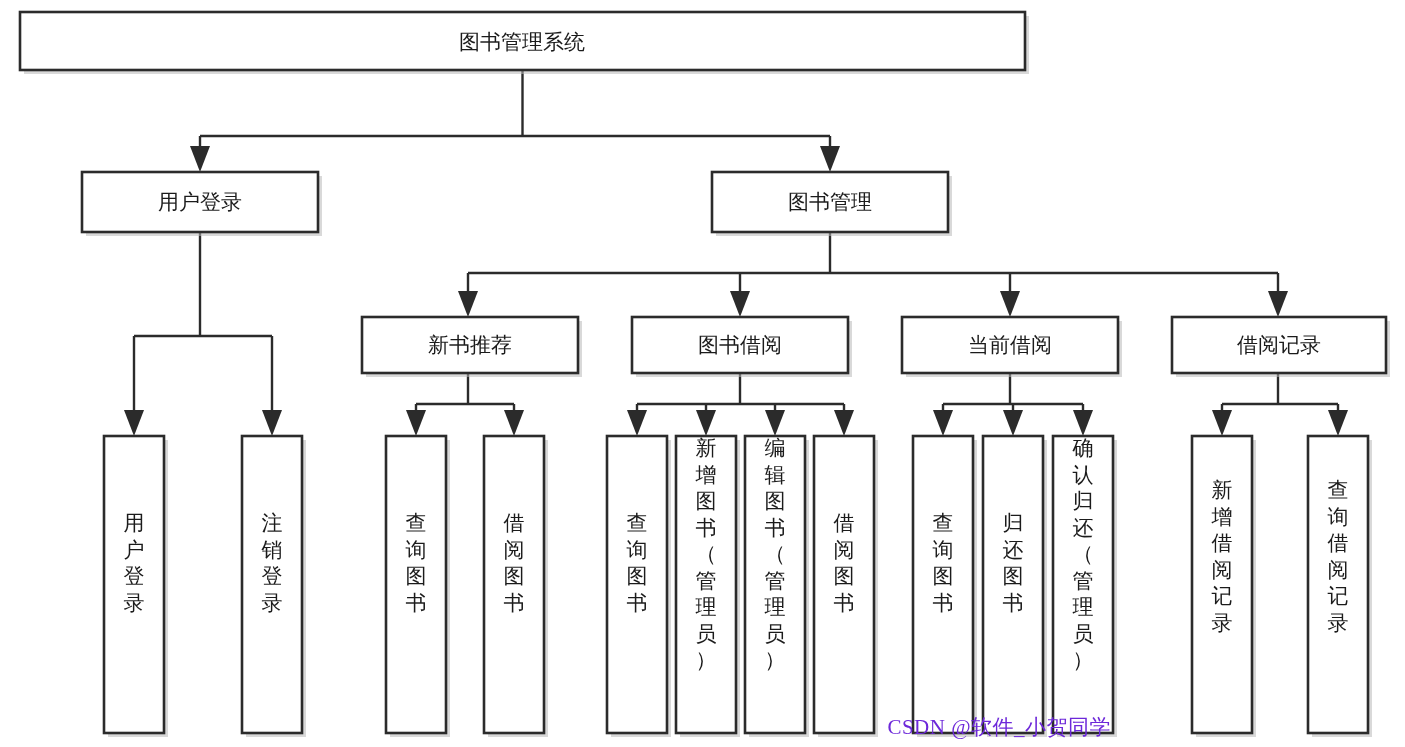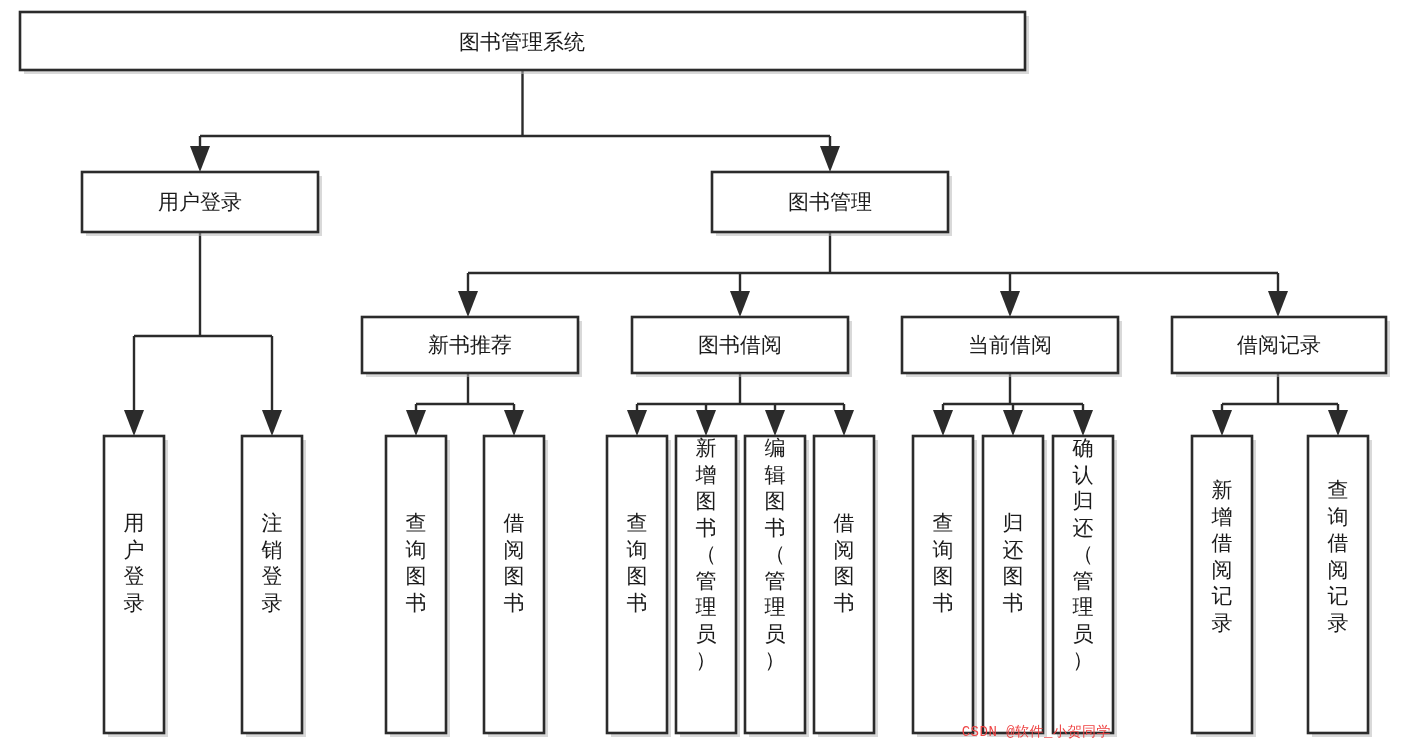--- a/index.html
+++ b/index.html
@@ -54,23 +54,23 @@
   .node-label-v {
     font-family: "DejaVu Sans", "Liberation Sans", sans-serif;
     fill: #1b1b1b;
     font-size: 21px;
     text-anchor: middle;
   }
   .watermark {
     position: absolute;
     right: 14px;
     bottom: 6px;
-    font-family: Liberation Mono, monospace;
-    font-size: 14px;
-    color: #ef4444;
+    font-family: Liberation Serif, serif;
+    font-size: 21px;
+    color: #6d28d9;
     letter-spacing: 0.5px;
     white-space: nowrap;
     user-select: none;
   }
 </style>
 </head>
 <body>
 
 <div id="diagram-root">
   <svg class="flow" viewBox="0 0 1405 747" xmlns="http://www.w3.org/2000/svg">

